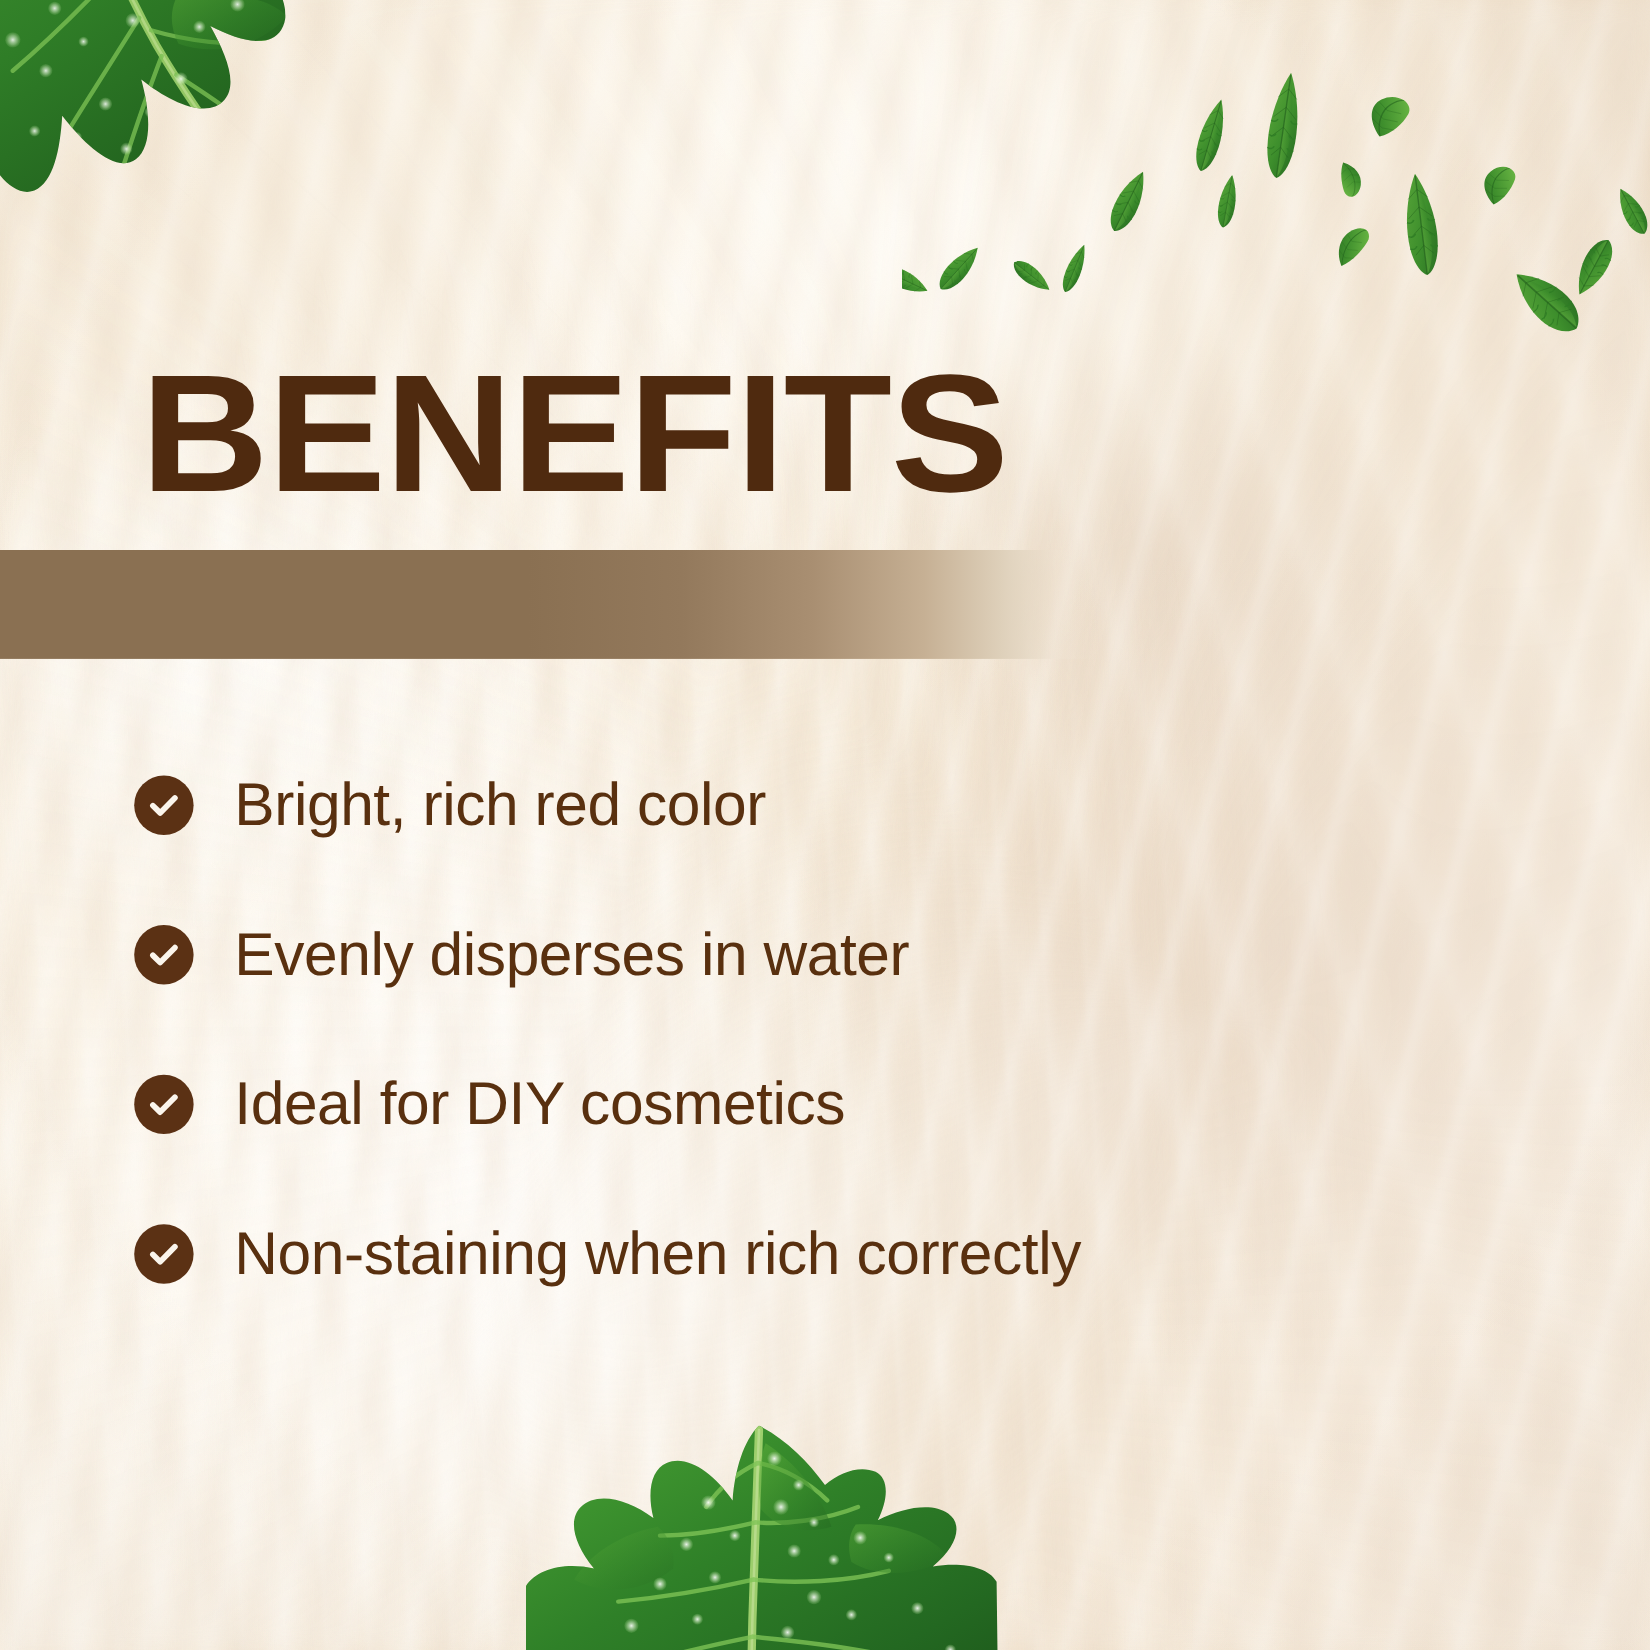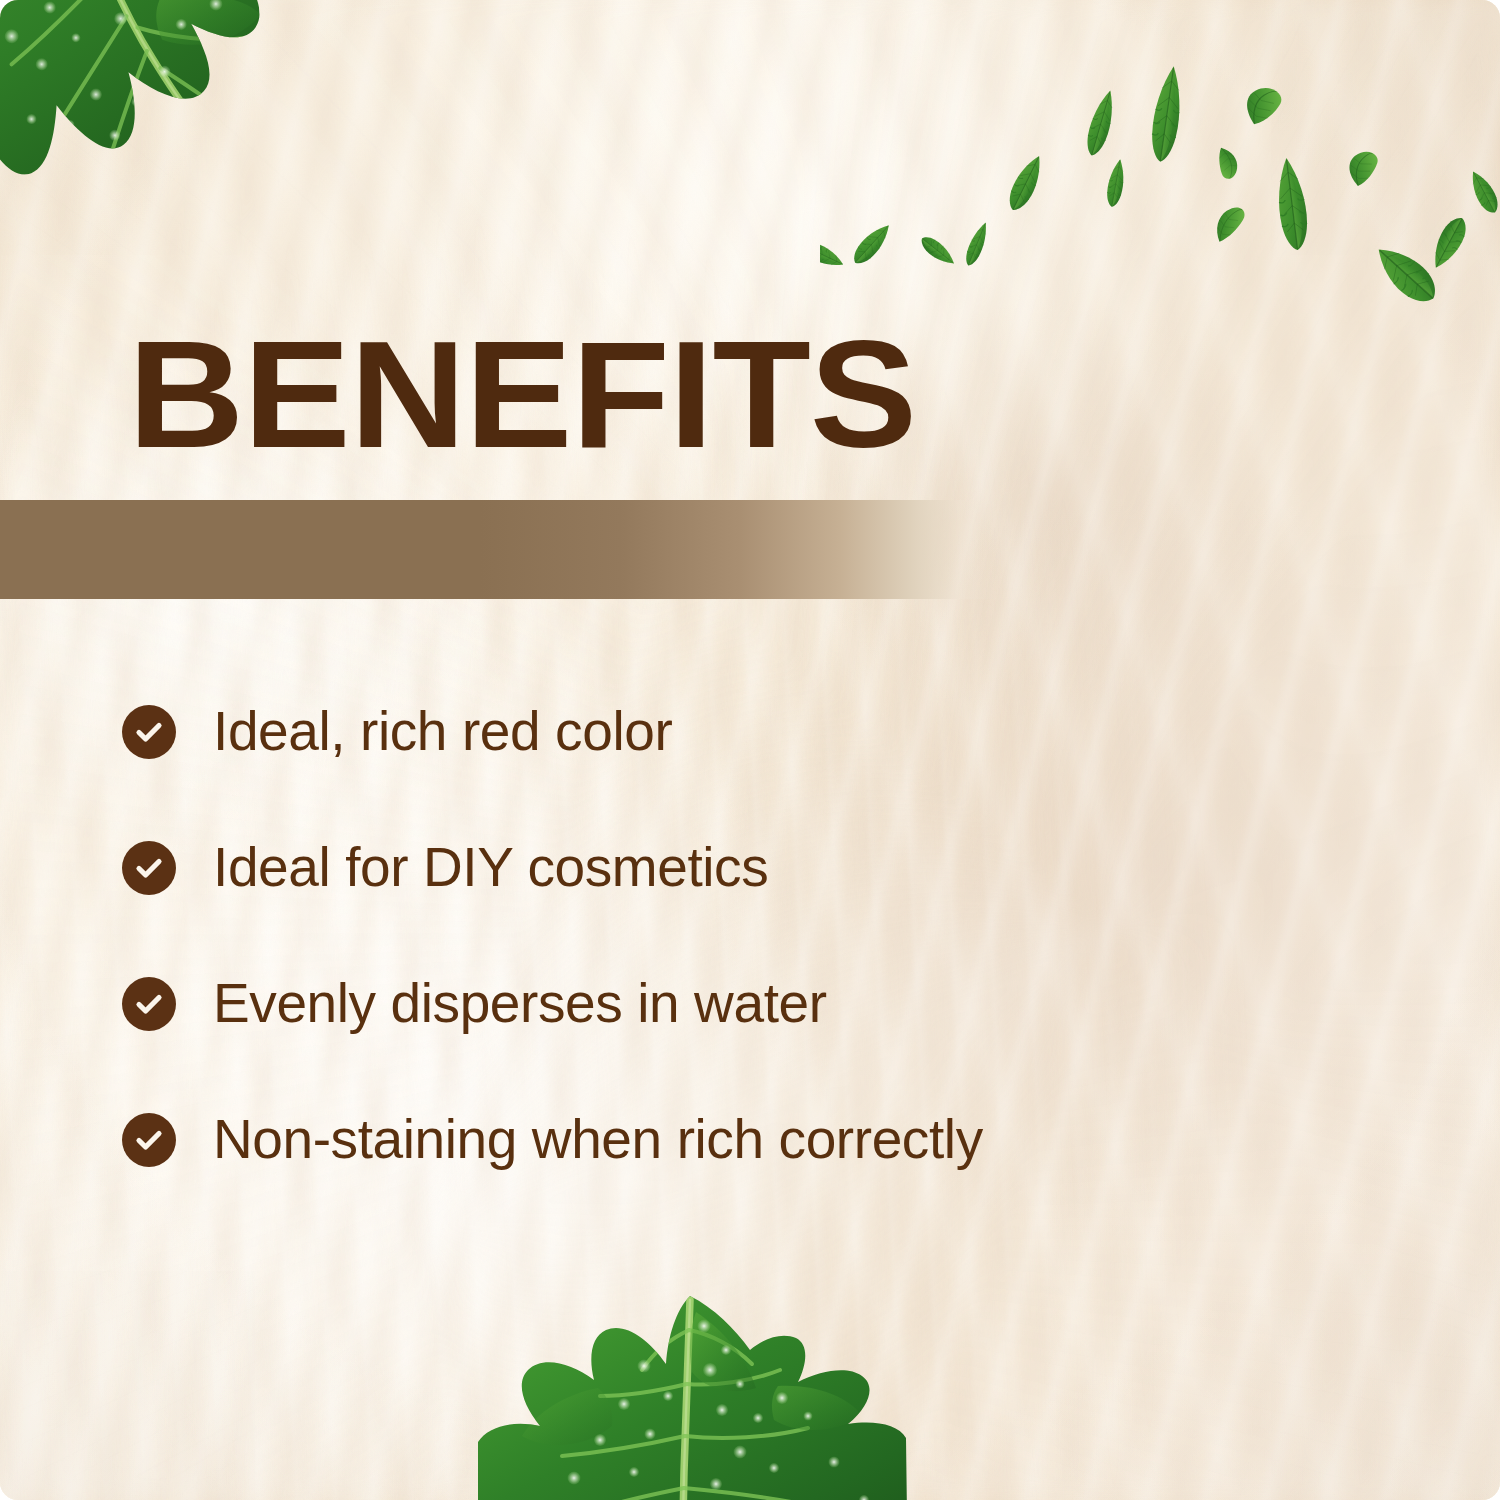--- a/index.html
+++ b/index.html
@@ -8,21 +8,20 @@
     padding: 0;
     background: #ffffff;
   }
   #canvas {
     position: relative;
     width: 1500px;
     height: 1500px;
     overflow: hidden;
     font-family: "Liberation Sans", sans-serif;
     background: #f6ead7;
-    border-radius: 18px;
   }
 
   
   .bg-base {
     position: absolute;
     inset: 0;
     background:
       linear-gradient(118deg, #f5e9d6 0%, #f8efe0 18%, #fbf4e8 34%, #f3e6d2 52%, #efdfc9 70%, #f7ecdc 86%, #fbf3e6 100%);
   }
   .bg-wash {
@@ -363,37 +362,37 @@
 
   <div class="divider"></div>
 
   <ul class="bullets">
     <li class="bullet">
       <span class="check-circle">
         <svg width="34" height="34" viewBox="0 0 34 34" xmlns="http://www.w3.org/2000/svg">
           <path d="M7 17.5 L13.6 24 L27 10.5" fill="none" stroke="#fbf5ec" stroke-width="5.2" stroke-linecap="round" stroke-linejoin="round"></path>
         </svg>
       </span>
-      <span class="bullet-text">Ideal, rich red color</span>
+      <span class="bullet-text">Bright, rich red color</span>
+    </li>
+    <li class="bullet">
+      <span class="check-circle">
+        <svg width="34" height="34" viewBox="0 0 34 34" xmlns="http://www.w3.org/2000/svg">
+          <path d="M7 17.5 L13.6 24 L27 10.5" fill="none" stroke="#fbf5ec" stroke-width="5.2" stroke-linecap="round" stroke-linejoin="round"></path>
+        </svg>
+      </span>
+      <span class="bullet-text">Evenly disperses in water</span>
     </li>
     <li class="bullet">
       <span class="check-circle">
         <svg width="34" height="34" viewBox="0 0 34 34" xmlns="http://www.w3.org/2000/svg">
           <path d="M7 17.5 L13.6 24 L27 10.5" fill="none" stroke="#fbf5ec" stroke-width="5.2" stroke-linecap="round" stroke-linejoin="round"></path>
         </svg>
       </span>
       <span class="bullet-text">Ideal for DIY cosmetics</span>
-    </li>
-    <li class="bullet">
-      <span class="check-circle">
-        <svg width="34" height="34" viewBox="0 0 34 34" xmlns="http://www.w3.org/2000/svg">
-          <path d="M7 17.5 L13.6 24 L27 10.5" fill="none" stroke="#fbf5ec" stroke-width="5.2" stroke-linecap="round" stroke-linejoin="round"></path>
-        </svg>
-      </span>
-      <span class="bullet-text">Evenly disperses in water</span>
     </li>
     <li class="bullet">
       <span class="check-circle">
         <svg width="34" height="34" viewBox="0 0 34 34" xmlns="http://www.w3.org/2000/svg">
           <path d="M7 17.5 L13.6 24 L27 10.5" fill="none" stroke="#fbf5ec" stroke-width="5.2" stroke-linecap="round" stroke-linejoin="round"></path>
         </svg>
       </span>
       <span class="bullet-text">Non-staining when rich correctly</span>
     </li>
   </ul>

